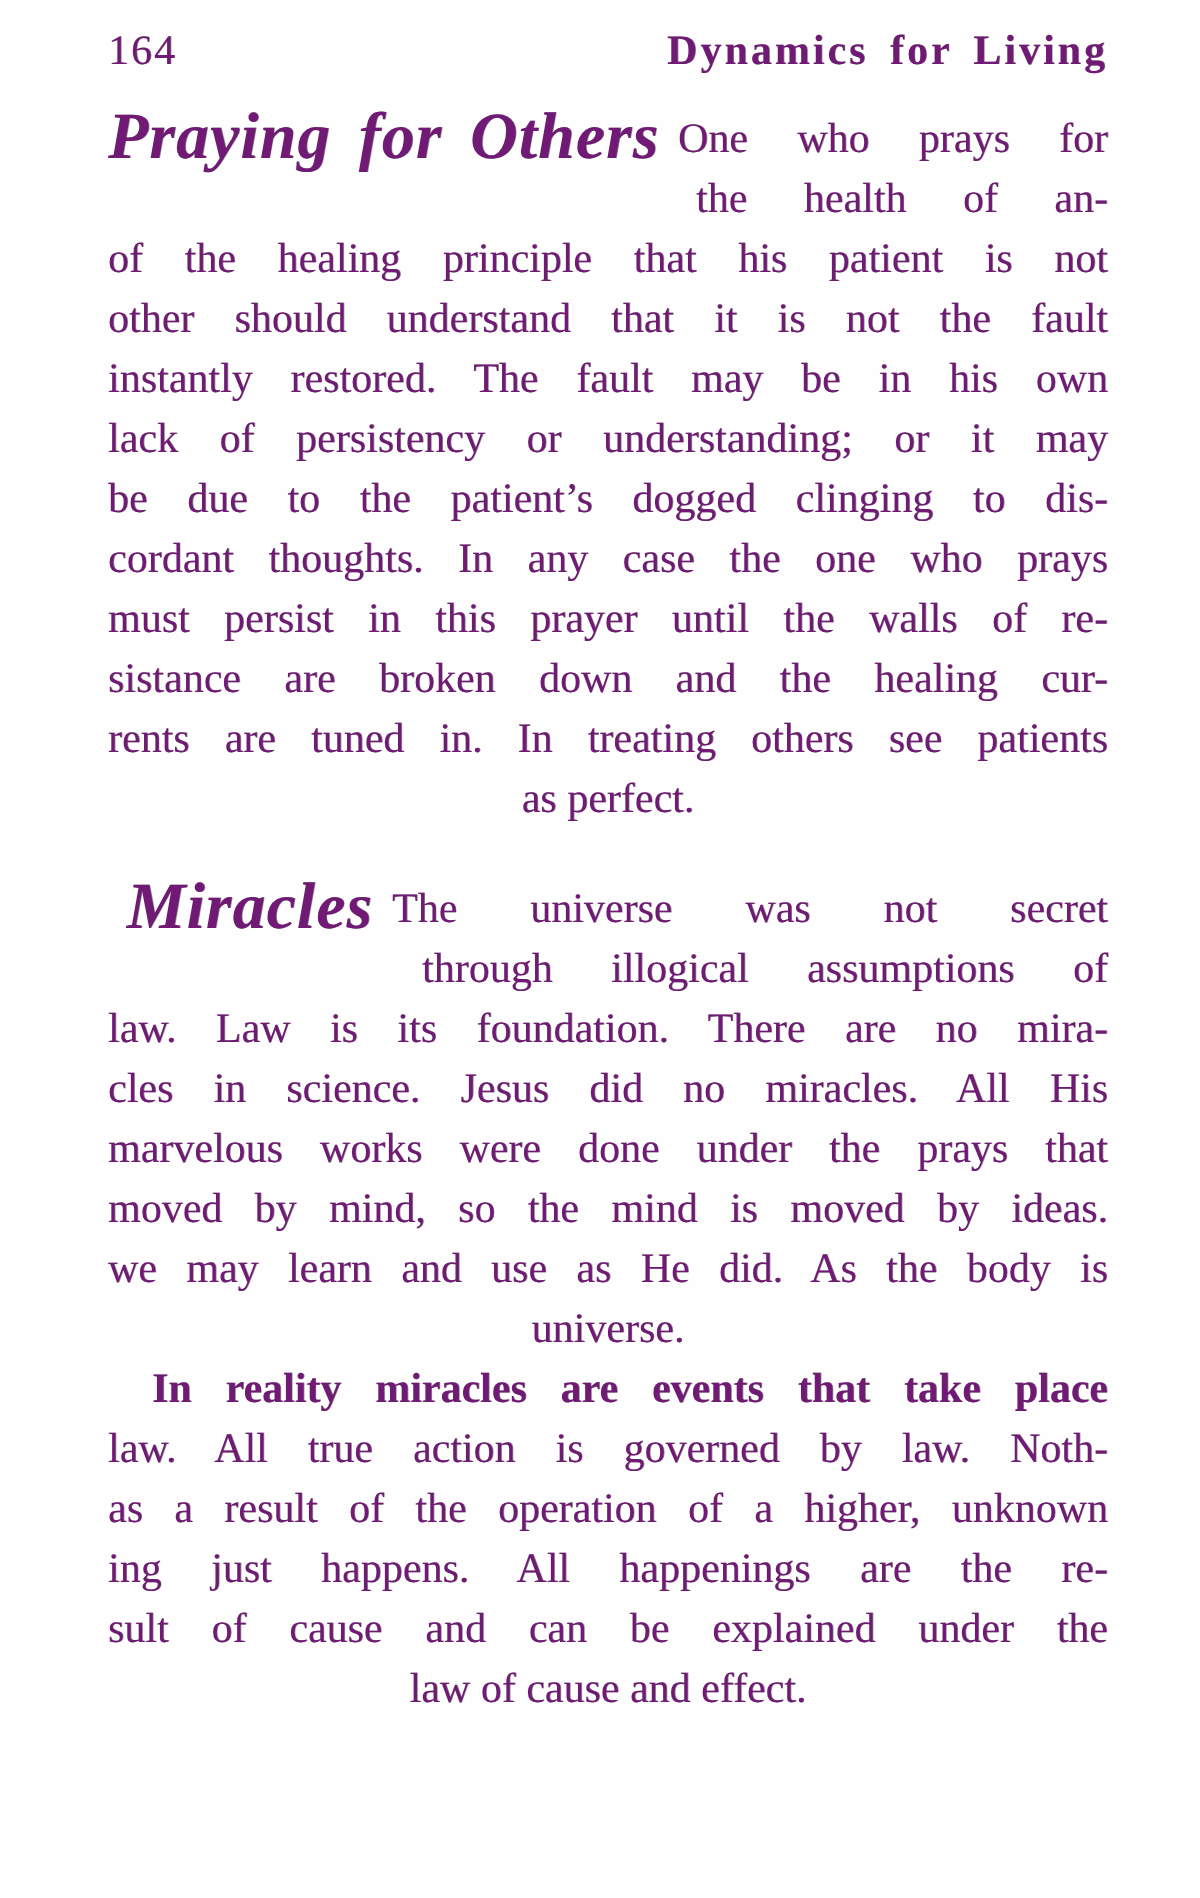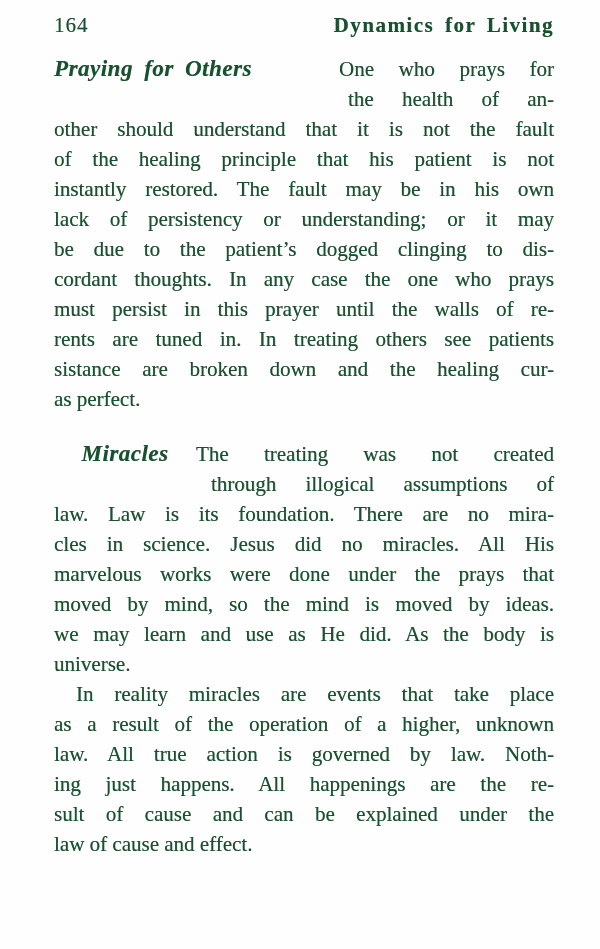--- a/index.html
+++ b/index.html
@@ -4,21 +4,21 @@
 <style>
   * { margin: 0; padding: 0; box-sizing: border-box; }
   html, body { background: #e9e9e9; }
   body {
     width: 600px; height: 949px;
     font-family: "Liberation Serif", "DejaVu Serif", serif;
   }
   .page {
     width: 600px; height: 949px;
     background: #fefefe;
-    color: #14532d;
+    color: #701a75;
     padding: 12px 46px 0 54px;
     overflow: hidden;
     text-shadow: 0.35px 0.2px 0 rgba(10,10,10,0.45);
   }
   
   .header {
     display: flex;
     justify-content: space-between;
     align-items: baseline;
     line-height: 26px;
@@ -28,88 +28,89 @@
     font-size: 21px;
     font-weight: bold;
     letter-spacing: 1.5px;
     word-spacing: 4px;
   }
   
   .section-1 { margin-top: 16px; }
   .section-2 { margin-top: 25px; }
   .headrow { display: flex; align-items: flex-start; }
   .heading {
-    font-size: 23px;
+    font-size: 33px;
     font-weight: bold;
     font-style: italic;
     line-height: 30px;
     letter-spacing: 0.5px;
     word-spacing: 5px;
     flex: 0 0 auto;
   }
   .heading.w-praying { width: 285px; }
   .heading.w-miracles { width: 142px; text-align: center; }
   .sidecol { flex: 1 1 auto; min-width: 0; }
   .line {
     font-size: 21px;
     line-height: 30px;
+    text-align: center;
   }
   .j { text-align: justify; text-align-last: justify; }
   .ind-a { padding-left: 9px; }
   .ind-b { padding-left: 15px; }
-  .indent { text-indent: 22px; }
+  .indent { text-indent: 22px; font-weight: bold; }
 </style>
 </head>
 <body>
 
 <div class="page">
 
   <div class="header">
     <span class="pagenum">164</span>
     <span class="runtitle">Dynamics for Living</span>
   </div>
 
   <div class="section-1">
     <div class="headrow">
       <div class="heading w-praying">Praying for Others</div>
       <div class="sidecol">
         <div class="line j">One who prays for</div>
         <div class="line j ind-a">the health of an-</div>
       </div>
     </div>
+    <div class="line j">of the healing principle that his patient is not</div>
     <div class="line j">other should understand that it is not the fault</div>
-    <div class="line j">of the healing principle that his patient is not</div>
     <div class="line j">instantly restored. The fault may be in his own</div>
     <div class="line j">lack of persistency or understanding; or it may</div>
     <div class="line j">be due to the patient’s dogged clinging to dis-</div>
     <div class="line j">cordant thoughts. In any case the one who prays</div>
     <div class="line j">must persist in this prayer until the walls of re-</div>
+    <div class="line j">sistance are broken down and the healing cur-</div>
     <div class="line j">rents are tuned in. In treating others see patients</div>
-    <div class="line j">sistance are broken down and the healing cur-</div>
     <div class="line">as perfect.</div>
   </div>
 
   <div class="section-2">
     <div class="headrow">
       <div class="heading w-miracles">Miracles</div>
       <div class="sidecol">
-        <div class="line j">The treating was not created</div>
+        <div class="line j">The universe was not secret</div>
         <div class="line j ind-b">through illogical assumptions of</div>
       </div>
     </div>
     <div class="line j">law. Law is its foundation. There are no mira-</div>
     <div class="line j">cles in science. Jesus did no miracles. All His</div>
     <div class="line j">marvelous works were done under the prays that</div>
     <div class="line j">moved by mind, so the mind is moved by ideas.</div>
     <div class="line j">we may learn and use as He did. As the body is</div>
     <div class="line">universe.</div>
   </div>
 
   <div class="paragraph-2">
     <div class="line j indent">In reality miracles are events that take place</div>
+    <div class="line j">law. All true action is governed by law. Noth-</div>
     <div class="line j">as a result of the operation of a higher, unknown</div>
-    <div class="line j">law. All true action is governed by law. Noth-</div>
     <div class="line j">ing just happens. All happenings are the re-</div>
     <div class="line j">sult of cause and can be explained under the</div>
     <div class="line">law of cause and effect.</div>
   </div>
 
 </div>
 
 </body></html>

